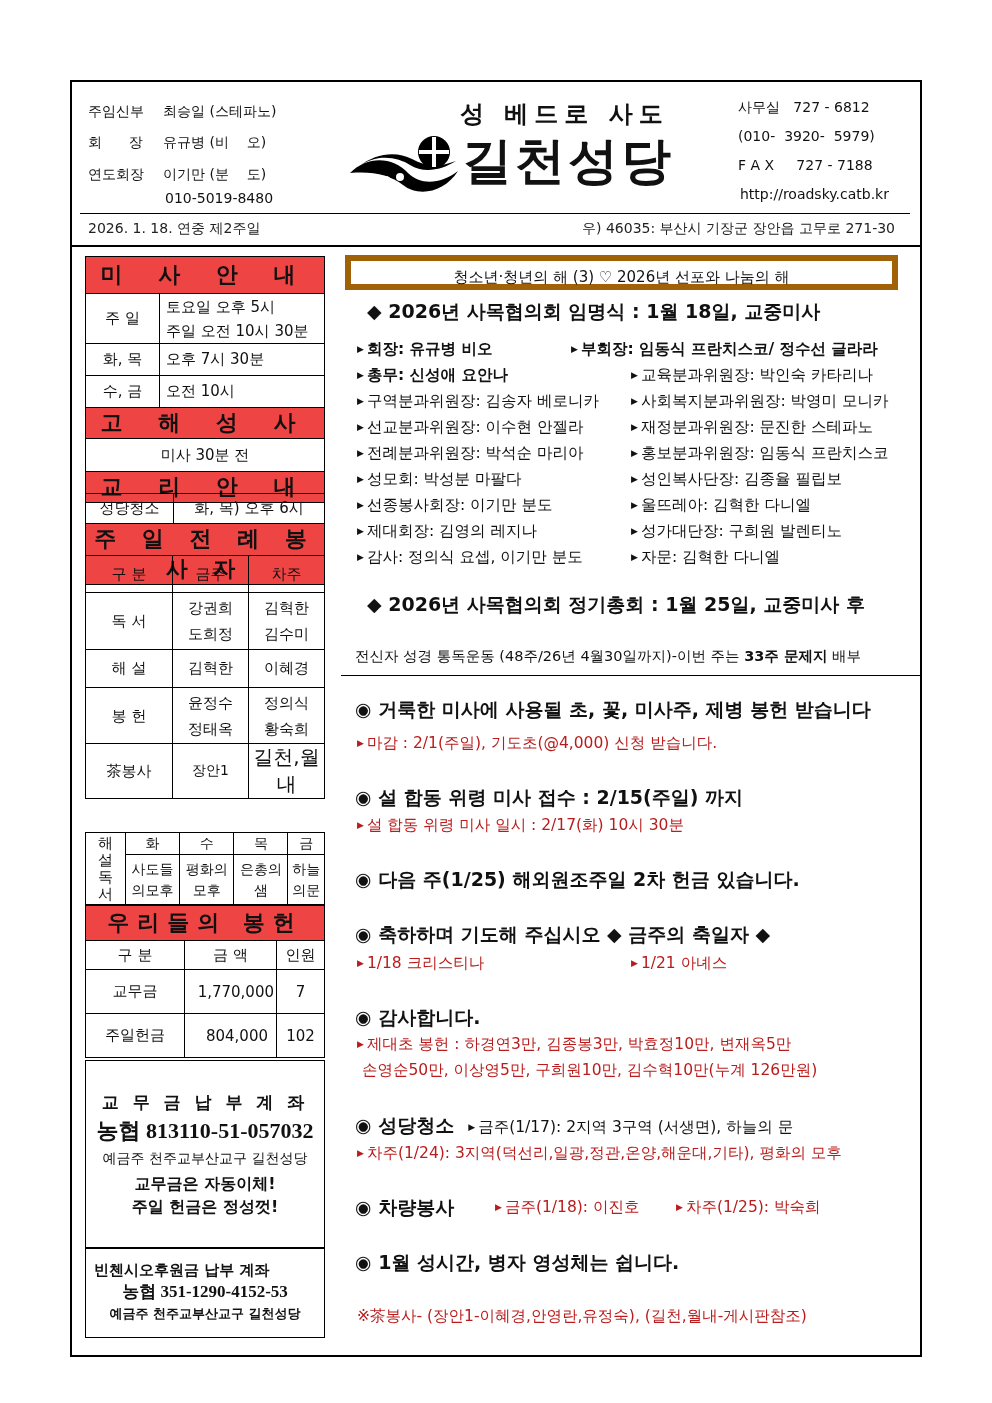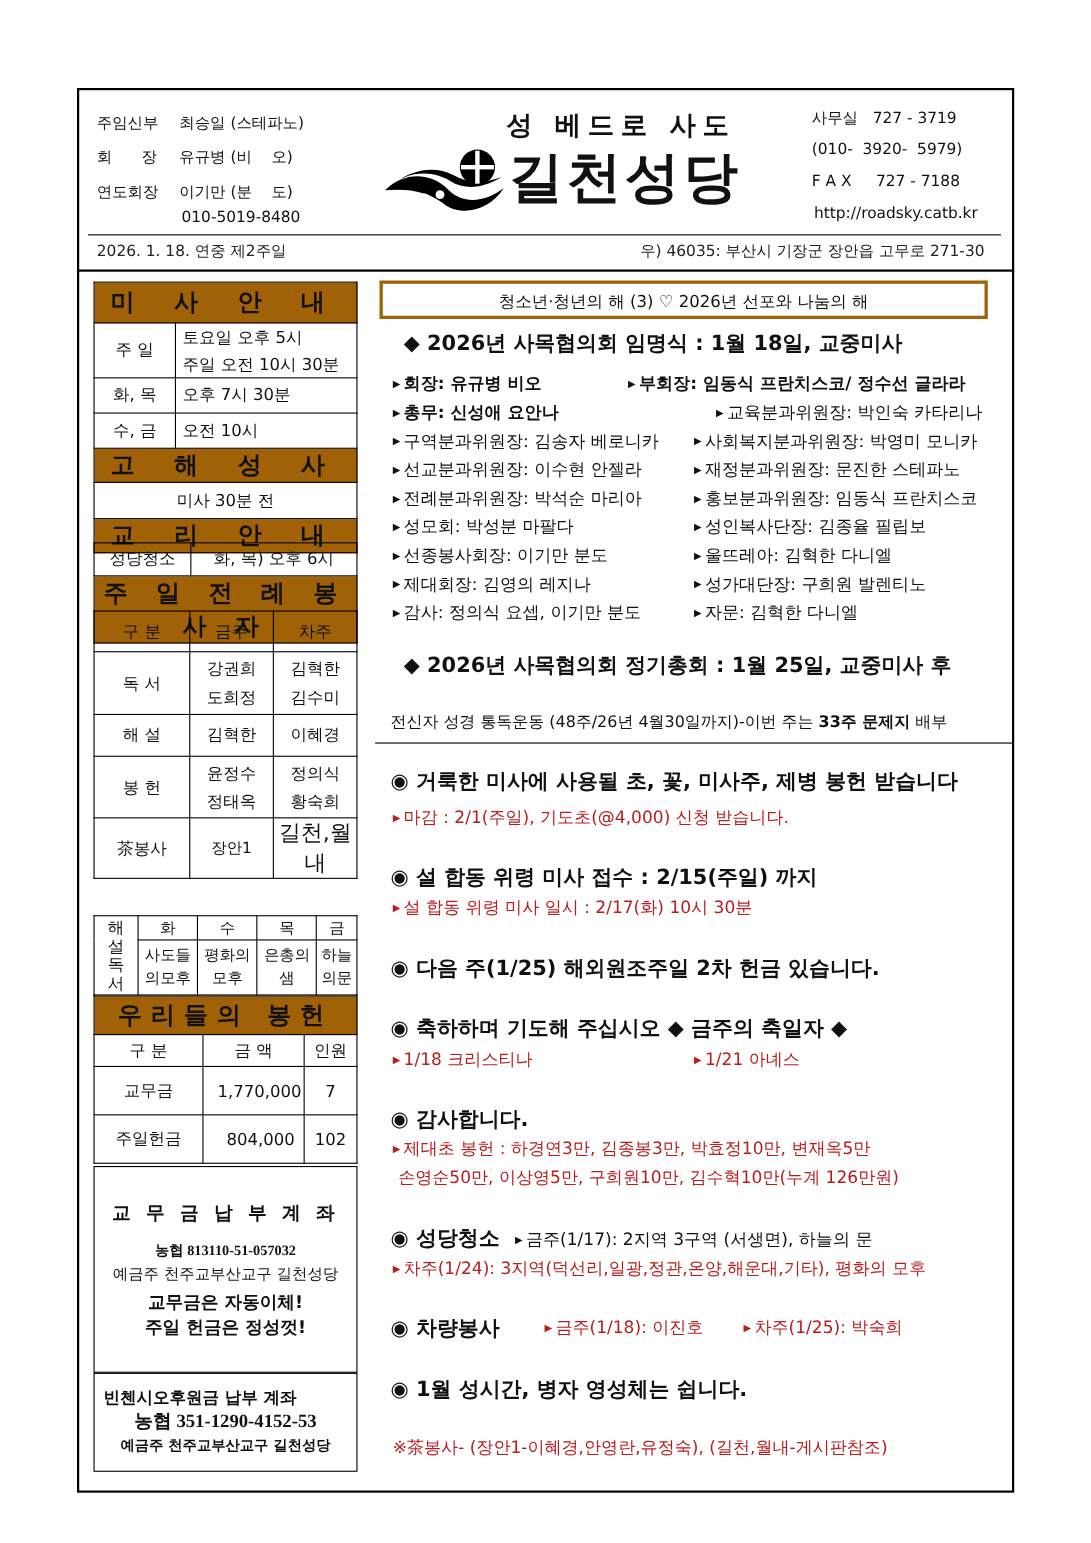--- a/index.html
+++ b/index.html
@@ -11,28 +11,28 @@
   .hdr-right div { position: absolute; font-size: 14px; white-space: pre; }
   .title-top { position: absolute; left: 460px; top: 98px; font-size: 24px; font-weight: bold; letter-spacing: 6px; }
   .title-main { position: absolute; left: 462px; top: 136px; font-size: 50px; font-weight: bold; letter-spacing: 3px; line-height: 1; }
   .hline { position: absolute; background: #000; }
   .date-line { position: absolute; left: 88px; top: 220px; font-size: 14px; color: #222; }
   .addr-line { position: absolute; left: 582px; top: 220px; font-size: 14px; color: #222; }
   
   table { border-collapse: collapse; }
   .lt { position: absolute; left: 85px; width: 240px; font-size: 15px; }
   .lt td { border: 1px solid #000; text-align: center; vertical-align: middle; }
-  .gh { background: #a16207; font-weight: bold; font-size: 22px; letter-spacing: 14px; text-align: center; }
+  .gh { background: #ef4444; font-weight: bold; font-size: 22px; letter-spacing: 14px; text-align: center; }
   .lt td.left { text-align: left; padding-left: 6px; }
   .box { position: absolute; border: 1px solid #000; }
   .acct-box { left: 85px; width: 240px; top: 1060px; height: 188px; }
   .acct-box2 { left: 85px; width: 240px; top: 1248px; height: 90px; }
   .center { text-align: center; }
   
-  .banner { position: absolute; left: 345px; top: 255px; width: 553px; height: 35px; border: 3px solid #a16207; font-size: 15px; text-align: center; line-height: 33px; }
+  .banner { position: absolute; left: 345px; top: 255px; width: 553px; height: 35px; border: 6px solid #a16207; font-size: 15px; text-align: center; line-height: 33px; }
   .h2 { position: absolute; font-size: 19px; font-weight: bold; white-space: nowrap; }
   .it { position: absolute; font-size: 15.5px; white-space: nowrap; }
   .it.b { font-weight: bold; }
   .tri { font-size: 9px; vertical-align: 2px; margin-right: 3px; }
   .sec { position: absolute; font-size: 19px; font-weight: bold; white-space: nowrap; }
   .sub { position: absolute; font-size: 15.5px; white-space: nowrap; color: #b91c1c; }
   .inline-n { font-weight: normal; font-size: 15.5px; }
 </style>
 </head>
 <body>
@@ -55,21 +55,21 @@
   <path d="M10 32 C28 18, 50 22, 62 30 C75 38, 92 36, 108 26 C92 32, 78 32, 64 24 C48 16, 28 18, 10 32 Z" fill="#000"></path>
   <circle cx="38" cy="46" r="5" fill="#fff"></circle>
   <circle cx="52" cy="42" r="4" fill="#fff"></circle>
   <circle cx="86" cy="17" r="16" fill="#000"></circle>
   <rect x="84" y="2" width="4" height="30" fill="#fff"></rect>
   <rect x="71" y="15" width="30" height="4" fill="#fff"></rect>
 </svg>
 <div class="title-main">길천성당</div>
 
 <div class="hdr-right">
-  <div style="left:738px;top:99px">사무실   727 - 3719</div>
+  <div style="left:738px;top:99px">사무실   727 - 6812</div>
   <div style="left:738px;top:128px">(010-  3920-  5979)</div>
   <div style="left:738px;top:157px">F A X     727 - 7188</div>
   <div style="left:740px;top:186px">http://roadsky.catb.kr</div>
 </div>
 
 <div class="hline" style="left:80px;top:213px;width:830px;height:1px"></div>
 <div class="date-line">2026.  1.  18.  연중  제2주일</div>
 <div class="addr-line">우) 46035:  부산시 기장군 장안읍 고무로 271-30</div>
 <div class="hline" style="left:70px;top:245px;width:852px;height:2px"></div>
 
@@ -206,39 +206,39 @@
   <tr style="height:44px">
         <td>주일헌금</td>
         <td style="text-align:right;padding-right:8px">804,000</td>
         <td>102</td>
       </tr>
 </tbody>
   </table>
 
 <div class="box acct-box">
   <div class="center" style="margin-top:30px;font-size:17px;font-weight:bold;letter-spacing:4px">교 무 금   납 부 계 좌</div>
-  <div class="center" style="font-size:13px;font-weight:bold;font-family:'Liberation Serif',serif;margin-top:14px">농협 813110-51-057032</div>
+  <div class="center" style="font-size:22px;font-weight:bold;font-family:'Liberation Serif',serif;margin-top:2px">농협 813110-51-057032</div>
   <div class="center" style="font-size:14px;margin-top:4px">예금주 천주교부산교구 길천성당</div>
   <div class="center" style="font-size:16px;font-weight:bold;margin-top:6px">교무금은 자동이체!</div>
   <div class="center" style="font-size:16px;font-weight:bold;margin-top:2px">주일 헌금은 정성껏!</div>
 </div>
 <div class="box acct-box2">
   <div style="font-size:15px;font-weight:bold;margin:12px 0 0 8px">빈첸시오후원금 납부 계좌</div>
   <div class="center" style="font-size:17px;font-weight:bold;font-family:'Liberation Serif',serif">농협 351-1290-4152-53</div>
   <div class="center" style="font-size:13px;font-weight:bold;margin-top:2px">예금주 천주교부산교구 길천성당</div>
 </div>
 
 <div class="banner">청소년·청년의 해 (3) ♡ 2026년 선포와 나눔의 해</div>
 <div class="h2" style="left:367px;top:299px">◆ 2026년 사목협의회 임명식 : 1월 18일, 교중미사</div>
 
 <div id="appts">
     <div class="it b" style="left: 357px; top: 339px;"><span class="tri">▶</span><span>회장: 유규병 비오</span></div>
     <div class="it b" style="left: 571px; top: 339px;"><span class="tri">▶</span><span>부회장: 임동식 프란치스코/ 정수선 글라라</span></div>
     <div class="it b" style="left: 357px; top: 365px;"><span class="tri">▶</span><span>총무: 신성애 요안나</span></div>
-    <div class="it" style="left: 631px; top: 365px; margin-left: 20px;"><span class="tri">▶</span><span>교육분과위원장: 박인숙 카타리나</span></div>
+    <div class="it" style="left: 631px; top: 365px;"><span class="tri">▶</span><span>교육분과위원장: 박인숙 카타리나</span></div>
     <div class="it" style="left: 357px; top: 391px;"><span class="tri">▶</span><span>구역분과위원장: 김송자 베로니카</span></div>
     <div class="it" style="left: 631px; top: 391px;"><span class="tri">▶</span><span>사회복지분과위원장: 박영미 모니카</span></div>
     <div class="it" style="left: 357px; top: 417px;"><span class="tri">▶</span><span>선교분과위원장: 이수현 안젤라</span></div>
     <div class="it" style="left: 631px; top: 417px;"><span class="tri">▶</span><span>재정분과위원장: 문진한 스테파노</span></div>
     <div class="it" style="left: 357px; top: 443px;"><span class="tri">▶</span><span>전례분과위원장: 박석순 마리아</span></div>
     <div class="it" style="left: 631px; top: 443px;"><span class="tri">▶</span><span>홍보분과위원장: 임동식 프란치스코</span></div>
     <div class="it" style="left: 357px; top: 469px;"><span class="tri">▶</span><span>성모회: 박성분 마팔다</span></div>
     <div class="it" style="left: 631px; top: 469px;"><span class="tri">▶</span><span>성인복사단장: 김종율 필립보</span></div>
     <div class="it" style="left: 357px; top: 495px;"><span class="tri">▶</span><span>선종봉사회장: 이기만 분도</span></div>
     <div class="it" style="left: 631px; top: 495px;"><span class="tri">▶</span><span>울뜨레아: 김혁한 다니엘</span></div>

